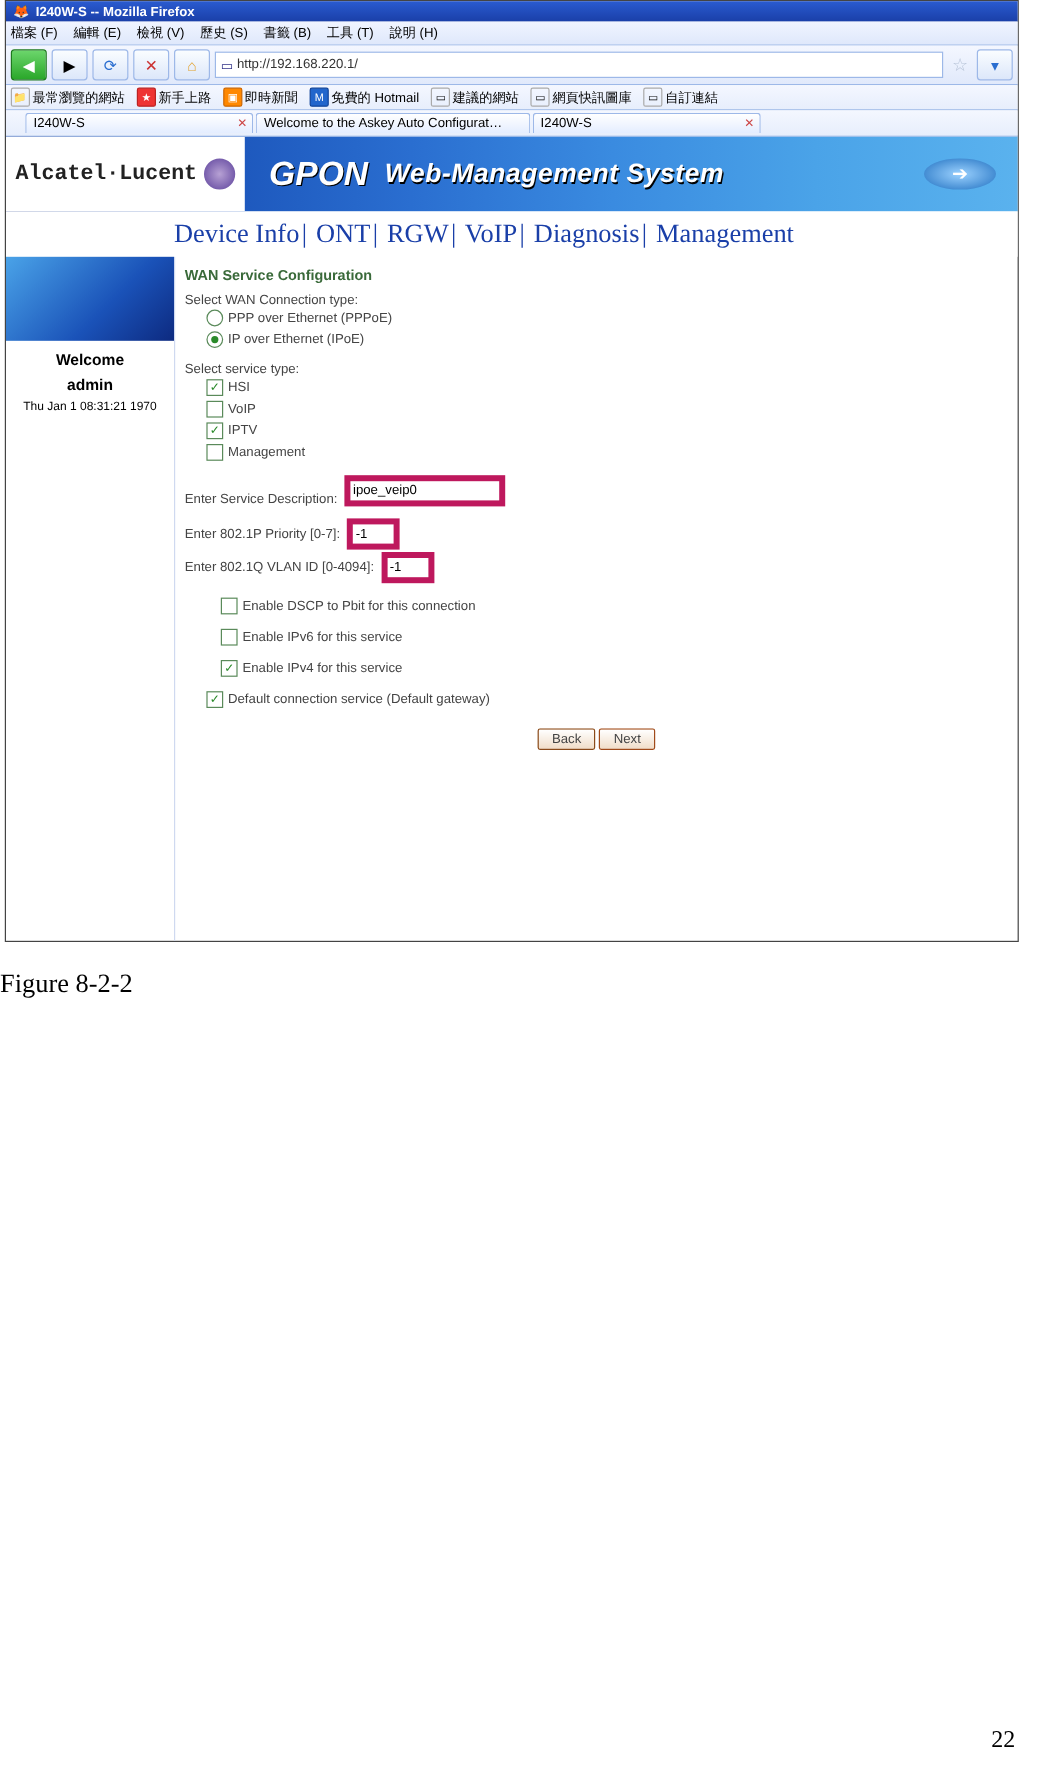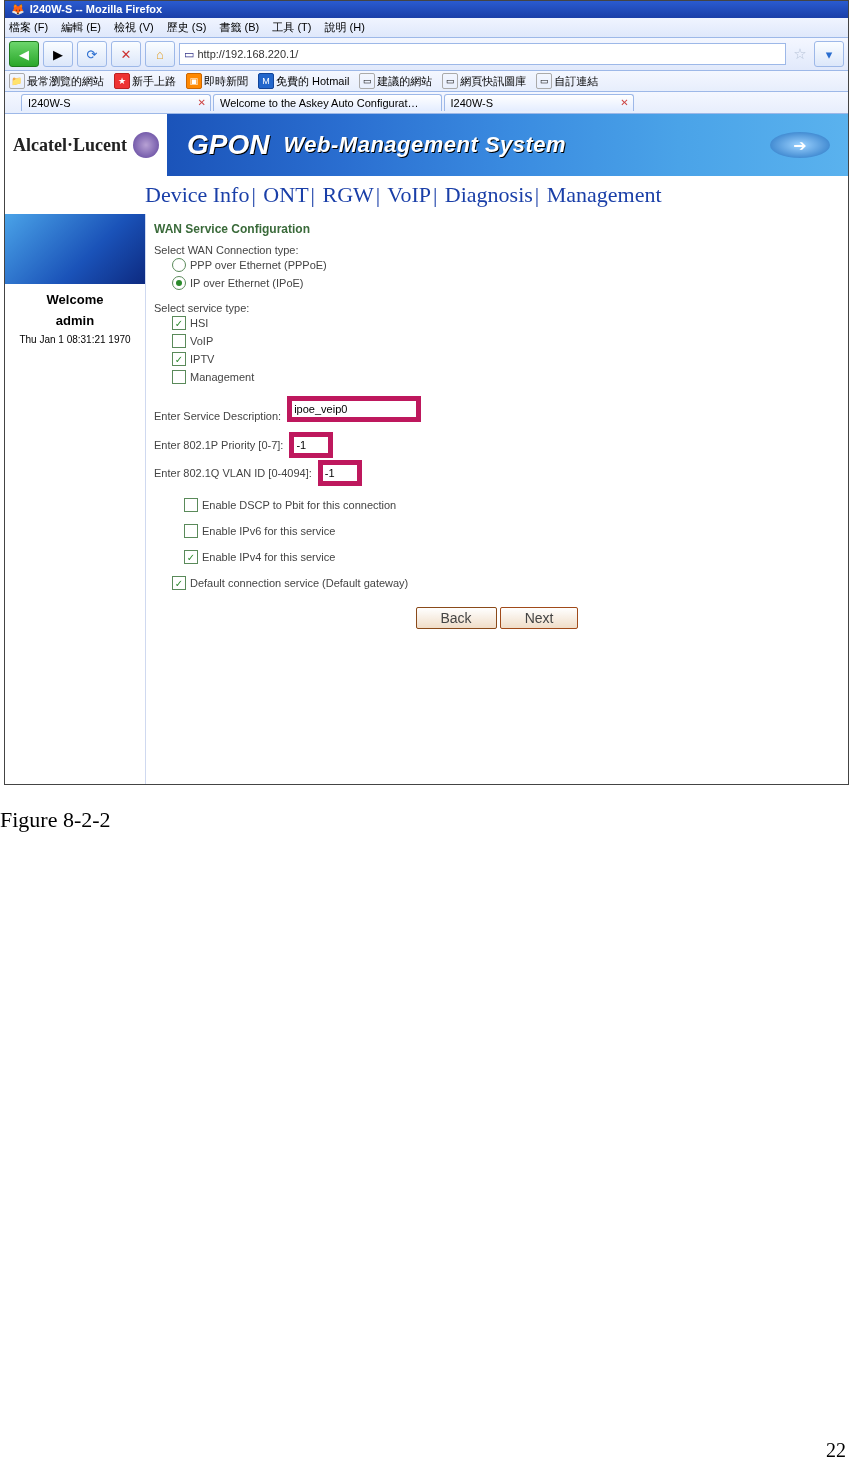--- a/index.html
+++ b/index.html
@@ -21,21 +21,21 @@
   
   .bk-bar{background:linear-gradient(#f4f7ff,#e7eefc);border-bottom:1px solid #9db8e8;padding:2px 4px;font-size:11px;display:flex;gap:10px;align-items:center}
   .bk-bar .bk{display:flex;align-items:center;gap:2px}
   .bk .ico{width:14px;height:14px;border:1px solid #aaa;border-radius:2px;display:inline-flex;align-items:center;justify-content:center;font-size:9px}
   
   .tabstrip{background:linear-gradient(#f4f7ff,#e7eefc);border-bottom:1px solid #9db8e8;display:flex;align-items:flex-end;padding:2px 16px;gap:2px;font-size:11px}
   .tab{border:1px solid #9db8e8;border-bottom:none;border-radius:3px 3px 0 0;background:linear-gradient(#fff,#e4edff);padding:2px 22px 2px 6px;position:relative;min-width:160px;max-width:200px;white-space:nowrap;overflow:hidden;text-overflow:ellipsis}
   .tab .x{position:absolute;right:4px;top:2px;color:#c44;font-size:10px}
   
   .banner{height:62px;background:linear-gradient(90deg,#0d2a80 0%,#1a52b8 18%,#2a6ed0 40%,#3a8be0 60%,#4aa3e8 80%,#5ab2ee 100%);display:flex;align-items:center;color:#fff;position:relative;overflow:hidden}
-  .banner .brand{background:#fff;color:#222;font-family:Liberation Serif, serif;font-weight:bold;font-size:18px;padding:20px 8px;height:100%;box-sizing:border-box;display:flex;align-items:center;gap:6px}
+  .banner .brand{background:#fff;color:#222;font-family:Liberation Mono, monospace;font-weight:bold;font-size:18px;padding:20px 8px;height:100%;box-sizing:border-box;display:flex;align-items:center;gap:6px}
   .banner .brand .swirl{width:26px;height:26px;border-radius:50%;background:radial-gradient(#b7a1d4,#5a3f9a);display:inline-block}
   .banner .gpon{font-family:Arial Black,Arial,sans-serif;font-size:28px;font-style:italic;font-weight:900;color:#fff;margin-left:20px;text-shadow:1px 1px 0 #000}
   .banner .wms{font-family:Arial,sans-serif;font-style:italic;font-weight:bold;font-size:22px;color:#fff;margin-left:14px;text-shadow:1px 1px 0 #000;letter-spacing:.5px}
   .banner .arrow{position:absolute;right:18px;top:18px;width:60px;height:26px;border-radius:50%;background:radial-gradient(#9cd2ff,#1e6fc0);color:#fff;display:flex;align-items:center;justify-content:center;font-size:16px}
   
   .nav-tabs{background:#fff;padding:6px 0 6px 140px;font-family:"Times New Roman",serif;font-size:22px;color:#1a3fa8}
   .nav-tabs span.sep{color:#1a3fa8;margin:0 2px}
   .nav-tabs span.tablink{cursor:pointer}
   
   .content{display:flex;min-height:570px}
@@ -48,21 +48,21 @@
   .form{flex:1;padding:6px 8px;font-size:11px;color:#444;border-left:1px solid #cfd9f0}
   .form h4{color:#3a6a3a;font-size:12px;margin:2px 0 8px;font-family:Arial,sans-serif}
   .form .grp{margin-bottom:10px}
   .form .opt{padding:2px 0 2px 18px;display:flex;align-items:center;gap:4px}
   .form input.txt{border:5px solid #be185d;height:16px;font-size:11px;padding:0 2px}
   .chkbox{width:12px;height:12px;border:1px solid #5a8a5a;display:inline-flex;align-items:center;justify-content:center;font-size:10px;color:#2a8a2a;background:#fff}
   .rad{width:12px;height:12px;border:1px solid #5a8a5a;border-radius:50%;display:inline-flex;align-items:center;justify-content:center;background:#fff}
   .rad .dot{width:6px;height:6px;border-radius:50%;background:#2a8a2a}
   .hint{font-size:10px;color:#555}
   .btns{text-align:center;margin-top:18px}
-  .btn{border:1px solid #8a4a1a;background:linear-gradient(#fff,#f0ddc8);padding:2px 24px;font-size:14px;cursor:pointer;border-radius:2px}
+  .btn{border:1px solid #8a4a1a;background:linear-gradient(#fff,#f0ddc8);padding:2px 11px;font-size:11px;cursor:pointer;border-radius:2px}
   .btn.primary{border-color:#a04a1a}
   
   .caption{text-align:left;font-size:22px;margin:22px 0 14px;font-family:"Times New Roman",serif}
   .body-text{font-size:22px;line-height:1.8;padding:0 4px;font-family:"Times New Roman",serif}
   .pgnum{position:absolute;bottom:20px;right:20px;font-size:20px}
 </style>
 </head>
 <body>
 
 <div class="page">

